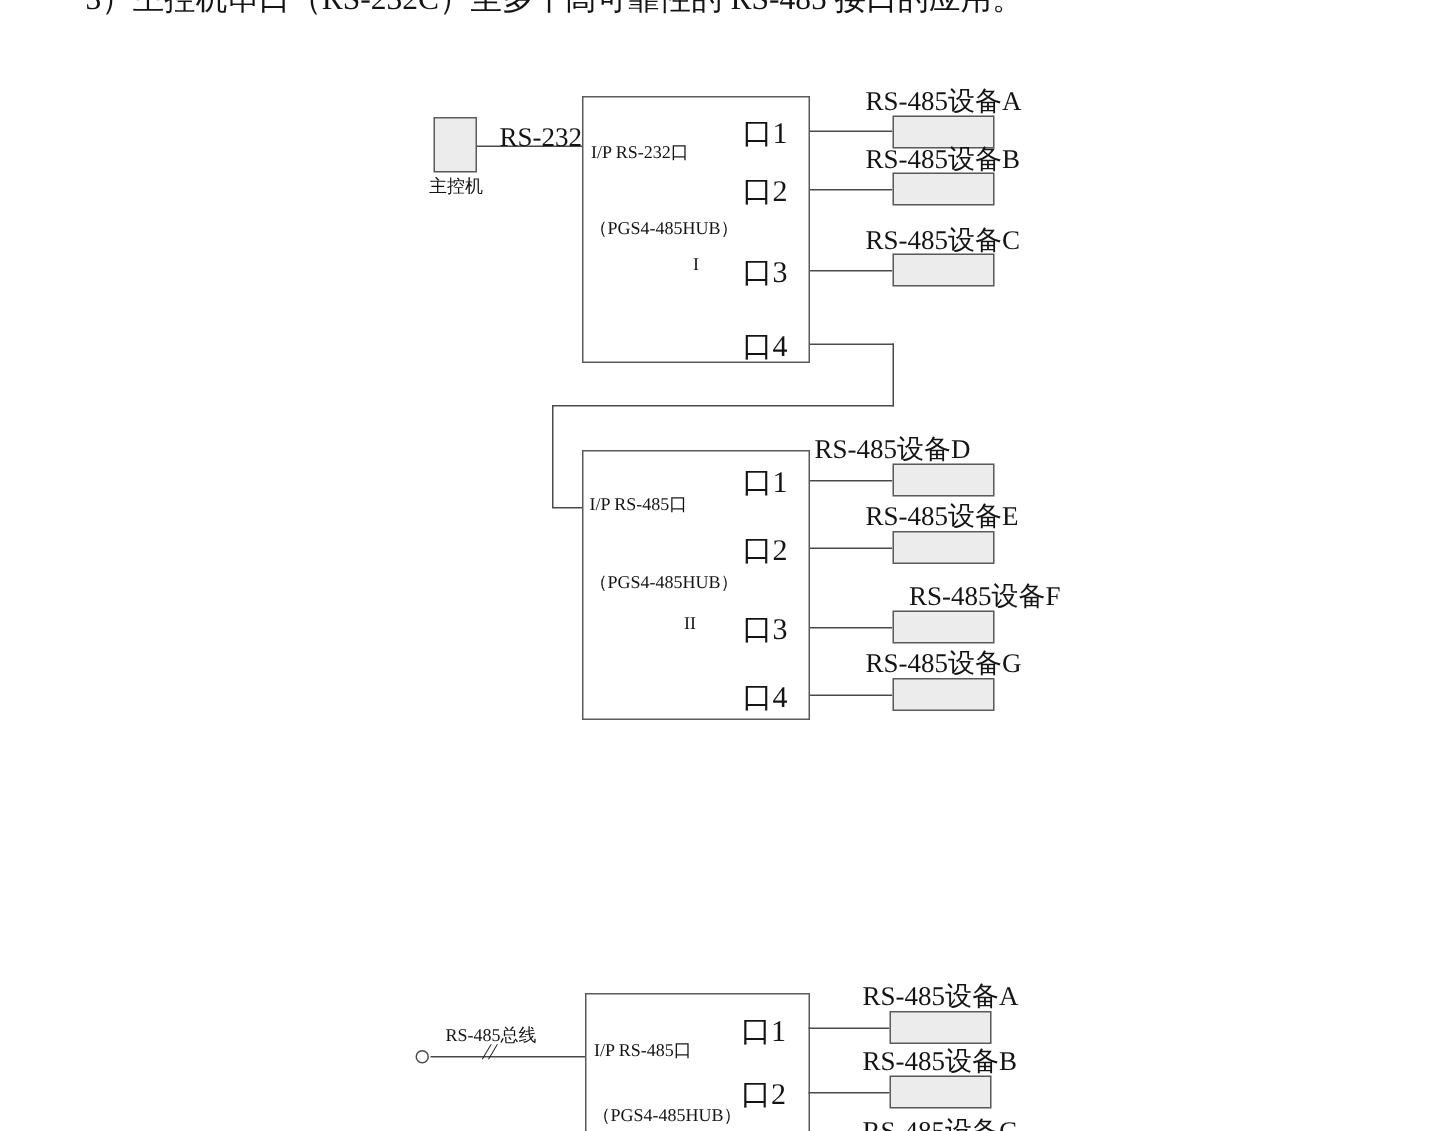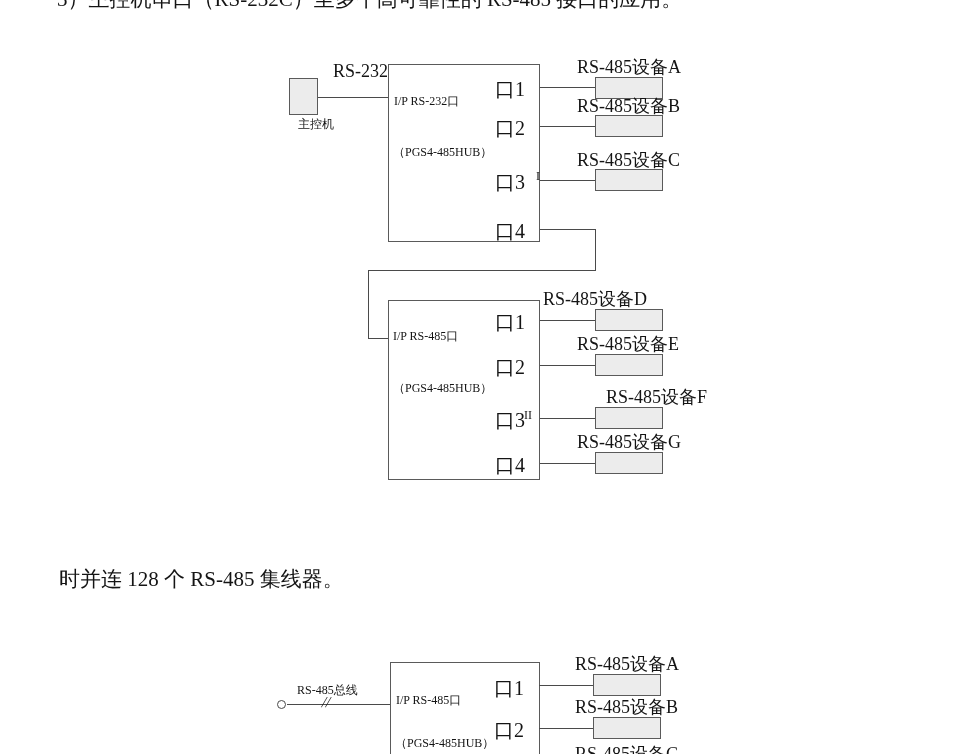--- a/index.html
+++ b/index.html
@@ -8,40 +8,40 @@
     position:relative; width:960px; height:754px;
     background:#ffffff; overflow:hidden;
     font-family:"Liberation Serif","DejaVu Serif",serif;
     color:#141414;
   }
   .t { position:absolute; white-space:nowrap; line-height:1.15; }
   .heading { font-size:21px; }
   .lbl { font-size:12px; }
   .dev-lbl { font-size:18px; }
   .port { width:40px; text-align:left; font-size:20px; }
-  .center { text-align:right; }
+  .center { text-align:center; }
   .box { position:absolute; border:1px solid #5a5a5a; background:#ffffff; }
   .dev { width:68px; height:22px; background:#ececec; }
   .shade { background:#ececec; }
   .hline { position:absolute; height:1px; background:#4a4a4a; }
   .vline { position:absolute; width:1px; background:#4a4a4a; }
   .circle { position:absolute; width:9px; height:9px; border:1px solid #4a4a4a; border-radius:50%; background:#fff; }
   .break-mark { position:absolute; font-size:15px; transform:skewX(-14deg); }
 </style>
 </head>
 <body>
 
 <div class="page">
 
   <div class="t heading" style="left:57px; top:-13px;">3）主控机串口（RS-232C）至多个高可靠性的 RS-485 接口的应用。</div>
 
   <div class="box shade" style="left:289px; top:78px; width:29px; height:37px;"></div>
   <div class="t lbl center" style="left:274px; top:118px; width:60px;">主控机</div>
   <div class="hline" style="left:318px; top:97px; width:70px;"></div>
-  <div class="t dev-lbl" style="left:333px; top:61px;">RS-232</div>
+  <div class="t dev-lbl" style="left:333px; top:81px;">RS-232</div>
 
   <div class="box" style="left:388px; top:64px; width:152px; height:178px;"></div>
   <div class="t lbl" style="left:394px; top:95px;">I/P  RS-232口</div>
   <div class="t lbl" style="left:393px; top:146px;">（PGS4-485HUB）</div>
   <div class="t lbl center" style="left:388px; top:170px; width:152px;">I</div>
   <div class="t port" style="left:495px; top:78px;">口1</div>
   <div class="t port" style="left:495px; top:117px;">口2</div>
   <div class="t port" style="left:495px; top:171px;">口3</div>
   <div class="t port" style="left:495px; top:220px;">口4</div>
 
@@ -83,21 +83,20 @@
 
   <div class="t dev-lbl" style="left:577px; top:334px;">RS-485设备E</div>
   <div class="box dev" style="left:595px; top:354px;"></div>
 
   <div class="t dev-lbl" style="left:606px; top:387px;">RS-485设备F</div>
   <div class="box dev" style="left:595px; top:407px;"></div>
 
   <div class="t dev-lbl" style="left:577px; top:432px;">RS-485设备G</div>
   <div class="box dev" style="left:595px; top:452px;"></div>
 
-  <div class="t heading" style="left:59px; top:567px;">时并连 128 个 RS-485 集线器。</div>
 
   <div class="circle" style="left:277px; top:700px;"></div>
   <div class="hline" style="left:287px; top:704px; width:103px;"></div>
   <div class="t break-mark" style="left:322px; top:694px;">//</div>
   <div class="t lbl" style="left:297px; top:684px;">RS-485总线</div>
 
   <div class="box" style="left:390px; top:662px; width:150px; height:130px;"></div>
   <div class="t lbl" style="left:396px; top:694px;">I/P  RS-485口</div>
   <div class="t lbl" style="left:395px; top:737px;">（PGS4-485HUB）</div>
   <div class="t port" style="left:494px; top:677px;">口1</div>

